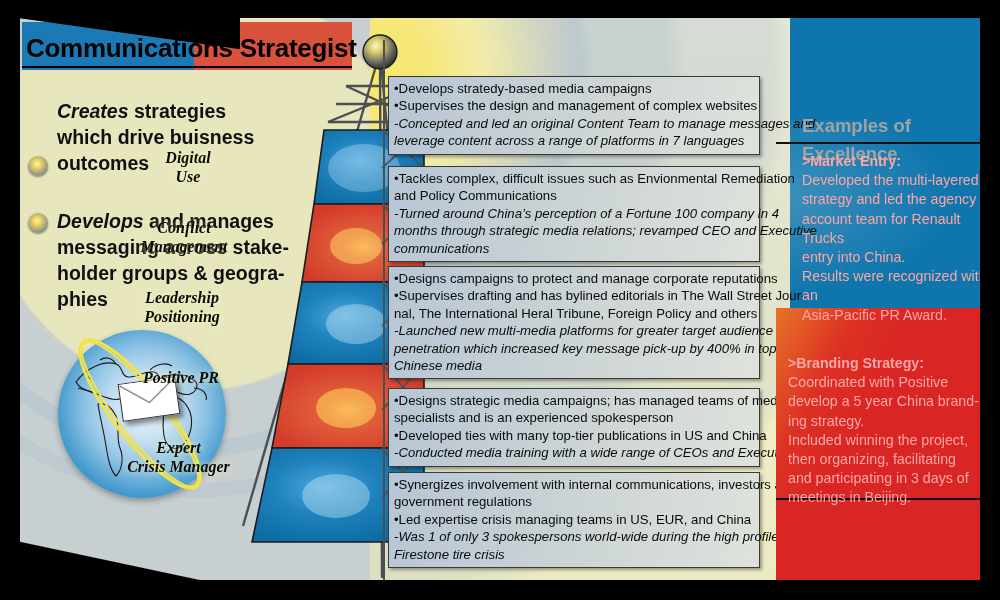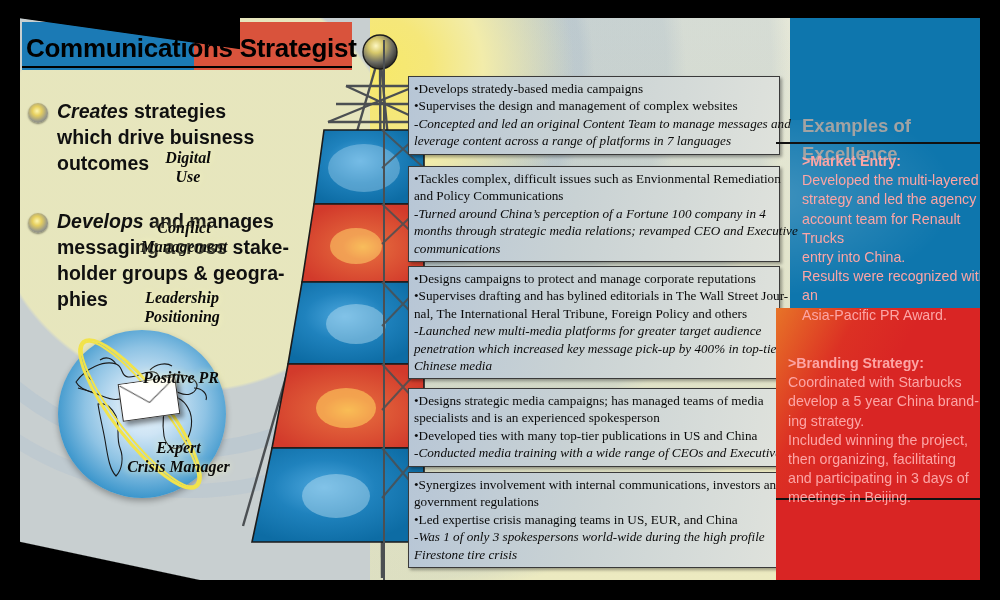--- a/index.html
+++ b/index.html
@@ -76,21 +76,21 @@
 
   
   .bullet-row{ position:absolute; display:flex; align-items:flex-start; width:300px; }
   .bullet-dot{
     width:20px; height:20px; border-radius:50%; flex:0 0 20px; margin-top:5px; margin-right:9px;
     background:radial-gradient(circle at 45% 40%, #fdf6b0 0%, #e6cf5f 28%, #9a9a8a 62%, #6d6d66 100%);
     box-shadow:0 1px 2px rgba(0,0,0,.45);
   }
   .bullet-text{ font-size:19.5px; line-height:26px; color:#101010; font-weight:600; }
   .bullet-text b{ font-weight:bold; font-style:italic; }
-  #bullet-1{ left:28px; top:98px; }
+  #bullet-1{ left:28px; top:98px;align-items:flex-end; }
   #bullet-2{ left:28px; top:208px; }
 
   
   #globe-wrap{ position:absolute; left:48px; top:322px; width:185px; height:185px; }
   #globe{
     position:absolute; left:10px; top:8px; width:168px; height:168px; border-radius:50%;
     background:radial-gradient(circle at 52% 46%, #eaf4fb 0%, #cfe5f5 22%, #8ec3e4 48%, #2f8fc8 76%, #0f6ea8 100%);
     box-shadow:0 3px 6px rgba(0,0,0,.30);
   }
   #globe-land{ position:absolute; left:10px; top:8px; width:168px; height:168px; }
@@ -115,25 +115,24 @@
     width:120px;
   }
   #tl-0{ left:128px; top:148px; }
   #tl-1{ left:114px; top:218px; width:140px; }
   #tl-2{ left:112px; top:288px; width:140px; }
   #tl-3{ left:116px; top:368px; width:130px; }
   #tl-4{ left:106px; top:438px; width:145px; }
 
   
   .cbox{
-    position:absolute; left:408px; width:372px;
+    position:absolute; left:388px; width:372px;
     background:linear-gradient(100deg, #b7c6d6 0%, #c9d2d4 45%, #dfe2dc 100%);
     border:1.5px solid #3a3a3a; box-shadow:2px 2px 3px rgba(0,0,0,.35);
     padding:3px 5px 4px 5px;
-    font-family:Liberation Serif, serif;
   }
   .cline{ font-size:13.2px; line-height:17.4px; color:#0a0a0a; white-space:nowrap; }
   .cline.ital{ font-style:italic; }
   #cbox-0{ top:76px; }
   #cbox-1{ top:166px; }
   #cbox-2{ top:266px; }
   #cbox-3{ top:388px; }
   #cbox-4{ top:472px; }
 
   
@@ -347,21 +346,21 @@
       <div style="font-weight: bold;">&gt;Market Entry:</div>
       <div>Developed the multi-layered</div>
       <div>strategy and led the agency</div>
       <div>account team for Renault Trucks</div>
       <div>entry into China.</div>
       <div>Results were recognized with an</div>
       <div>Asia-Pacific PR Award.</div>
     </div>
   <div class="panel-text" id="panel-text-2">
       <div style="font-weight: bold;">&gt;Branding Strategy:</div>
-      <div>Coordinated with Starbucks</div>
+      <div>Coordinated with Positive</div>
       <div>develop a 5 year China brand-</div>
       <div>ing strategy.</div>
       <div>Included winning the project,</div>
       <div>then organizing, facilitating</div>
       <div>and participating in 3 days of</div>
       <div>meetings in Beijing.</div>
     </div>
 
   <div class="bezel-top"></div>
   <div class="bezel-left"></div>

